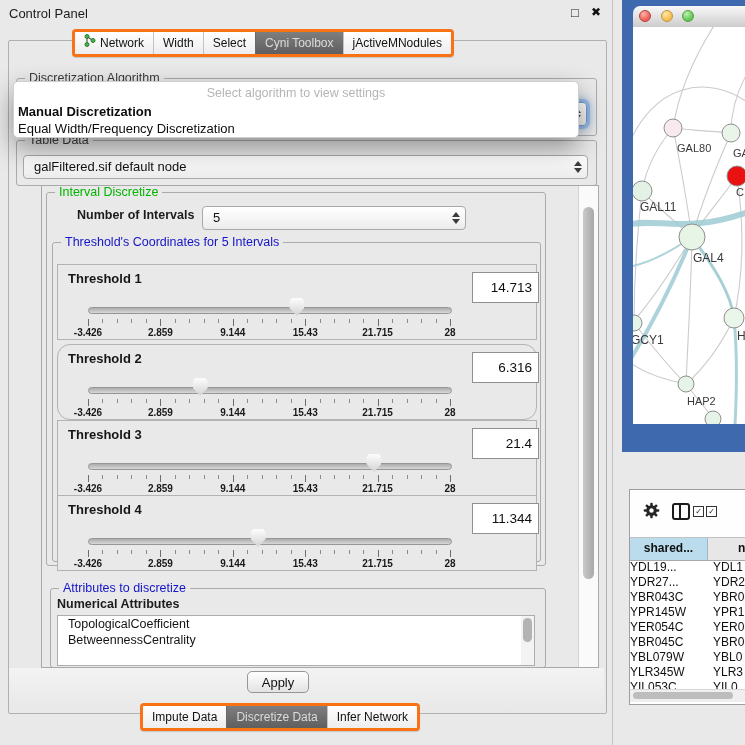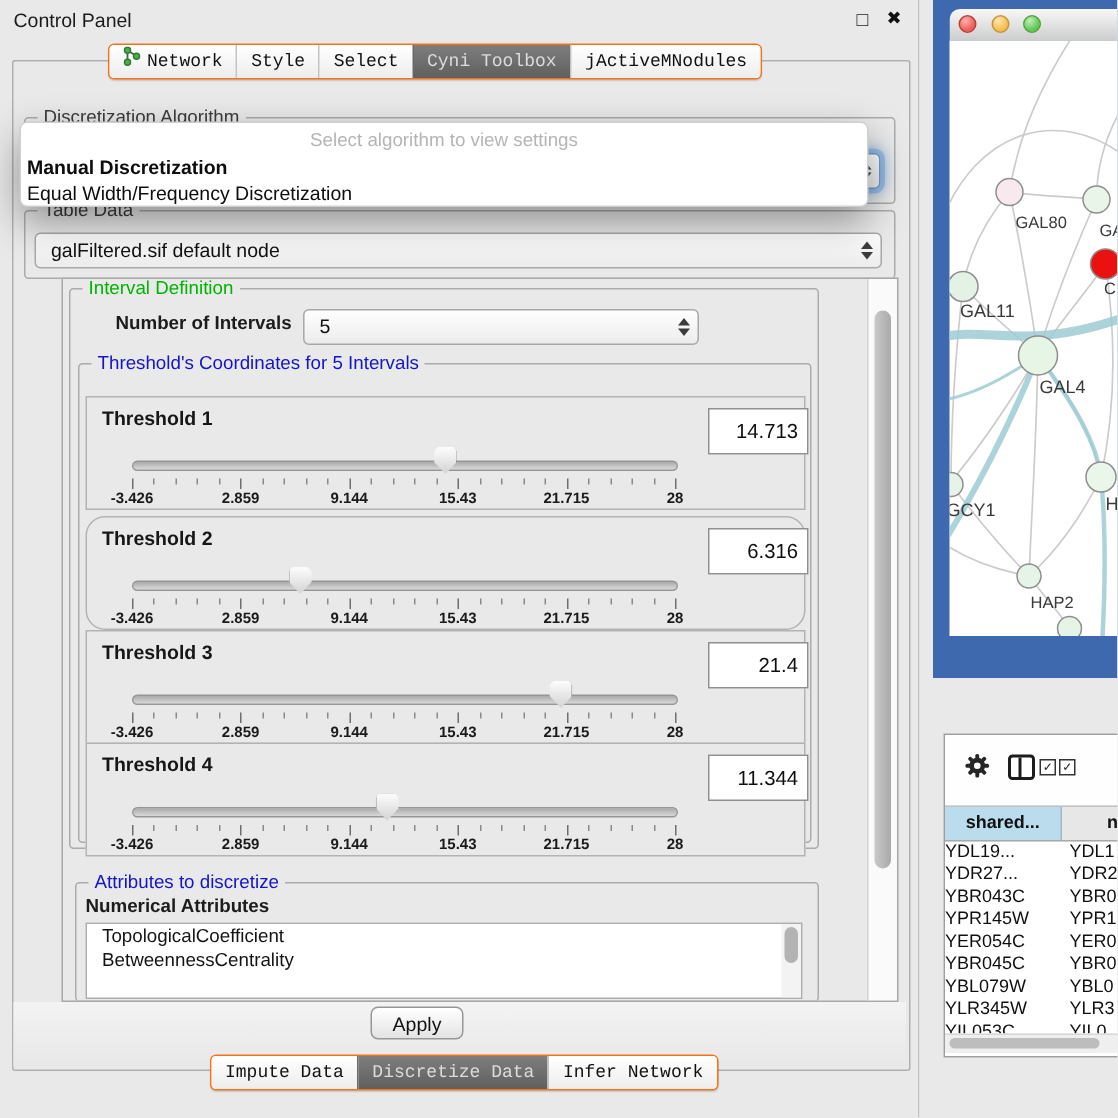--- a/index.html
+++ b/index.html
@@ -8,21 +8,21 @@
 
   
   .control-panel{position:absolute;left:0;top:0;width:612px;height:745px;border-right:1px solid #c2c2c2;background:#e9e9e9;}
   .cp-titlebar{position:absolute;left:0;top:0;width:100%;height:26px;}
   .cp-title{position:absolute;left:9px;top:6px;font-size:13px;color:#1b1b1b;}
   .wm-min{position:absolute;left:571px;top:5px;font-size:13px;color:#222;cursor:default;}
   .wm-close{position:absolute;left:591px;top:5px;font-size:12px;font-weight:bold;color:#111;cursor:default;}
 
   .cp-body{position:absolute;left:8px;top:40px;width:597px;height:672px;border:1px solid #b0b0b0;border-radius:2px;background:#e9e9e9;}
 
-  .segctl{position:absolute;display:inline-flex;height:22px;border:1px solid #f97316;border-radius:4px;overflow:hidden;background:#fff;box-shadow:0 1px 1px rgba(0,0,0,.15);z-index:6;font-family:Liberation Mono, monospace;}
+  .segctl{position:absolute;display:inline-flex;height:22px;border:3px solid #f97316;border-radius:4px;overflow:hidden;background:#fff;box-shadow:0 1px 1px rgba(0,0,0,.15);z-index:6;}
   .seg{display:flex;align-items:center;gap:4px;padding:0 9px;font-size:12px;line-height:21px;color:#111;background:linear-gradient(#ffffff,#ededed);border-left:1px solid #c3c3c3;white-space:nowrap;cursor:default;}
   .seg:first-child{border-left:none;}
   .seg.sel{background:linear-gradient(#7e7e7e,#5f5f5f);color:#dcdcdc;border-left-color:#696969;}
   .top-tabs{left:72px;top:29px;}
   .bottom-tabs{left:140px;top:703px;}
 
   .groupbox{position:absolute;border:1px solid #ababab;border-radius:3px;}
   .group-title{position:absolute;top:-8px;left:8px;background:#e9e9e9;padding:0 4px;font-size:12.5px;color:#3b3b3b;white-space:nowrap;}
   .group-title.green{color:var(--green,#00b400);}
   .group-title.blue{color:var(--blue-title,#1414c8);}
@@ -127,21 +127,21 @@
         <div class="seg">
           <span class="seg-icon"><svg width="12" height="13" viewBox="0 0 12 13">
               <path d="M3,2.5 L3,10.5 M3,2.5 L9,6.5" stroke="#565656" stroke-width="1.2" fill="none"></path>
               <circle cx="3" cy="2.5" r="2" fill="#47b24c" stroke="#2d7d31"></circle>
               <circle cx="3" cy="10.5" r="2" fill="#47b24c" stroke="#2d7d31"></circle>
               <circle cx="9" cy="6.5" r="2" fill="#47b24c" stroke="#2d7d31"></circle>
             </svg></span>
           <span class="seg-label">Network</span>
         </div>
         <div class="seg">
-          <span class="seg-label">Style</span>
+          <span class="seg-label">Width</span>
         </div>
         <div class="seg">
           <span class="seg-label">Select</span>
         </div>
         <div class="seg sel">
           <span class="seg-label">Cyni Toolbox</span>
         </div>
         <div class="seg">
           <span class="seg-label">jActiveMNodules</span>
         </div>
@@ -171,21 +171,21 @@
     <div class="popup">
       <div class="popup-hint">Select algorithm to view settings</div>
       <div id="popup-options">
           <div class="popup-item bold">Manual Discretization</div>
           <div class="popup-item">Equal Width/Frequency Discretization</div>
         </div>
     </div>
 
     <div class="scrollpane">
       <div class="groupbox interval-group">
-        <span class="group-title green">Interval Definition</span>
+        <span class="group-title green">Interval Discretize</span>
         <span class="noi-label">Number of Intervals</span>
         <div class="combo noi-combo">
           <span class="combo-text">5</span>
           <span class="stepper">
               <i class="up"></i>
               <i class="dn"></i>
             </span>
         </div>
         <div class="groupbox thr-group">
           <span class="group-title blue">Threshold's Coordinates for 5 Intervals</span>

